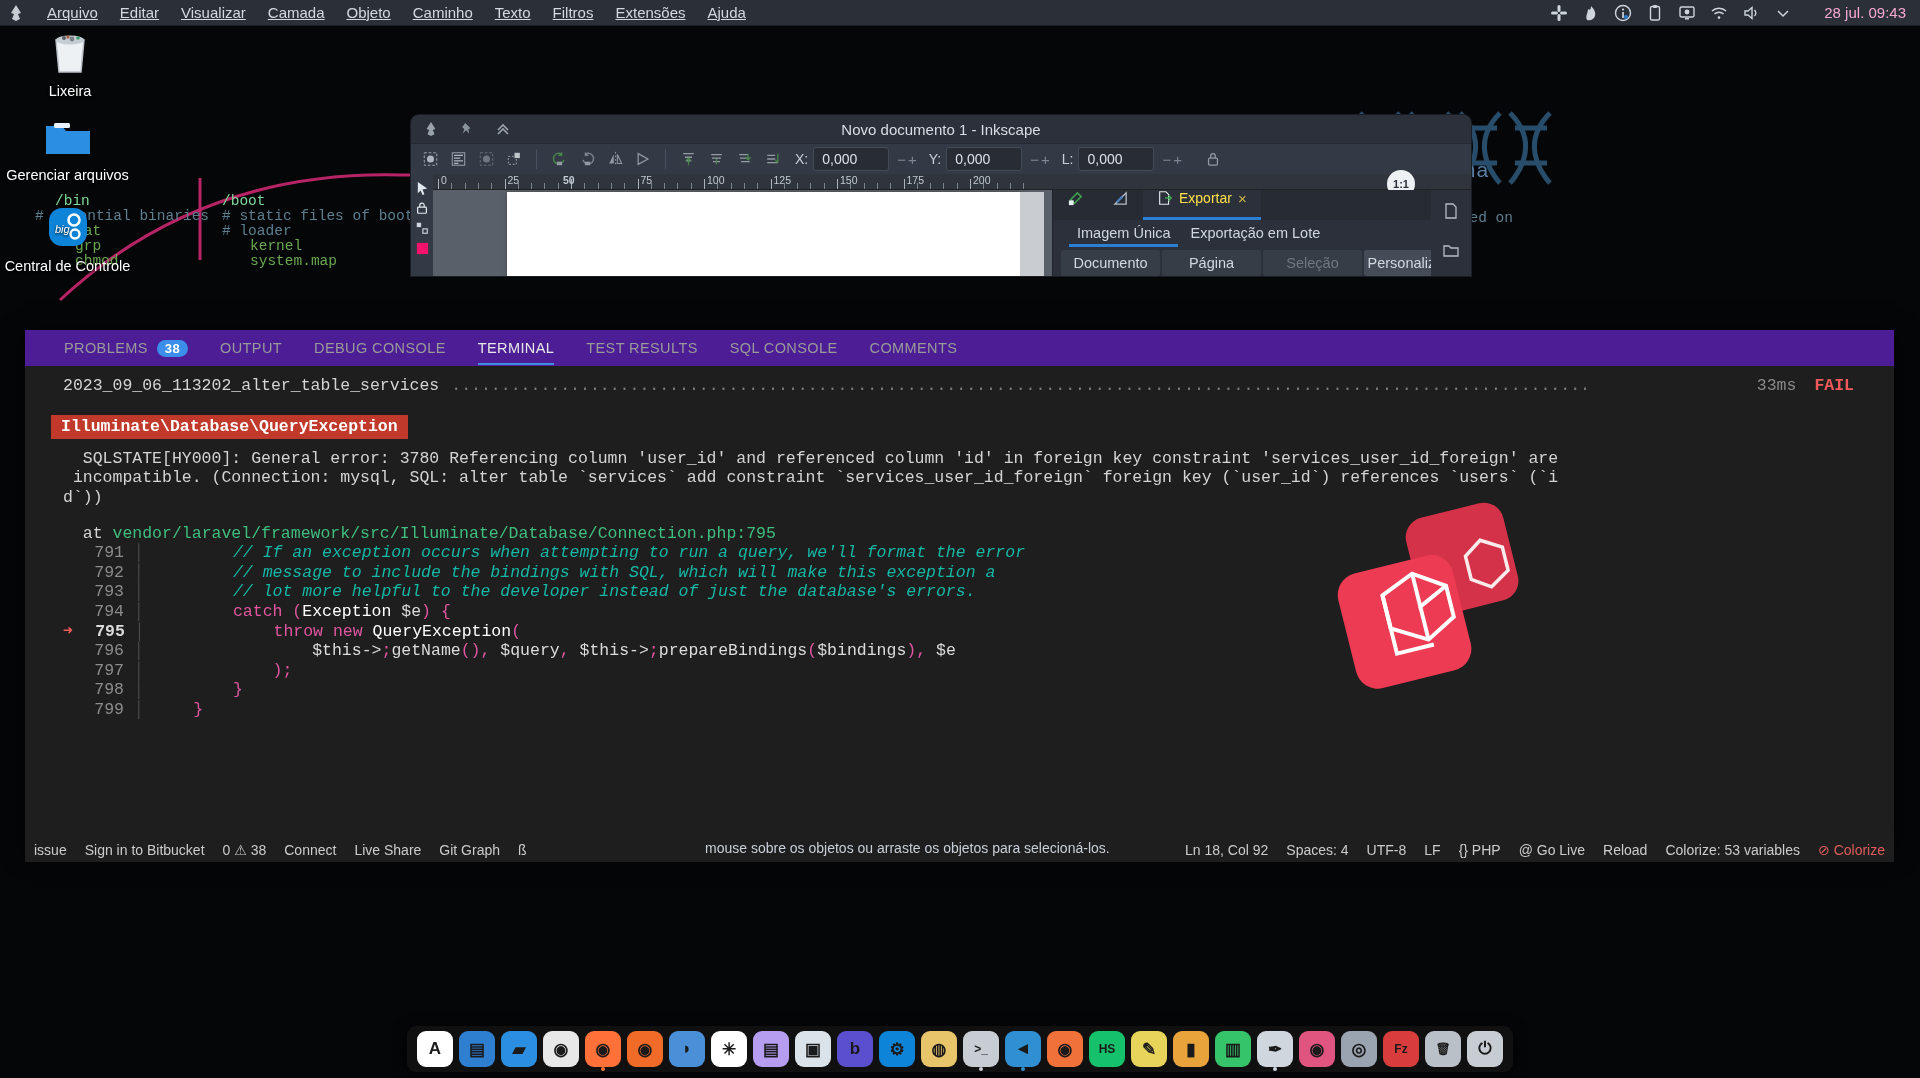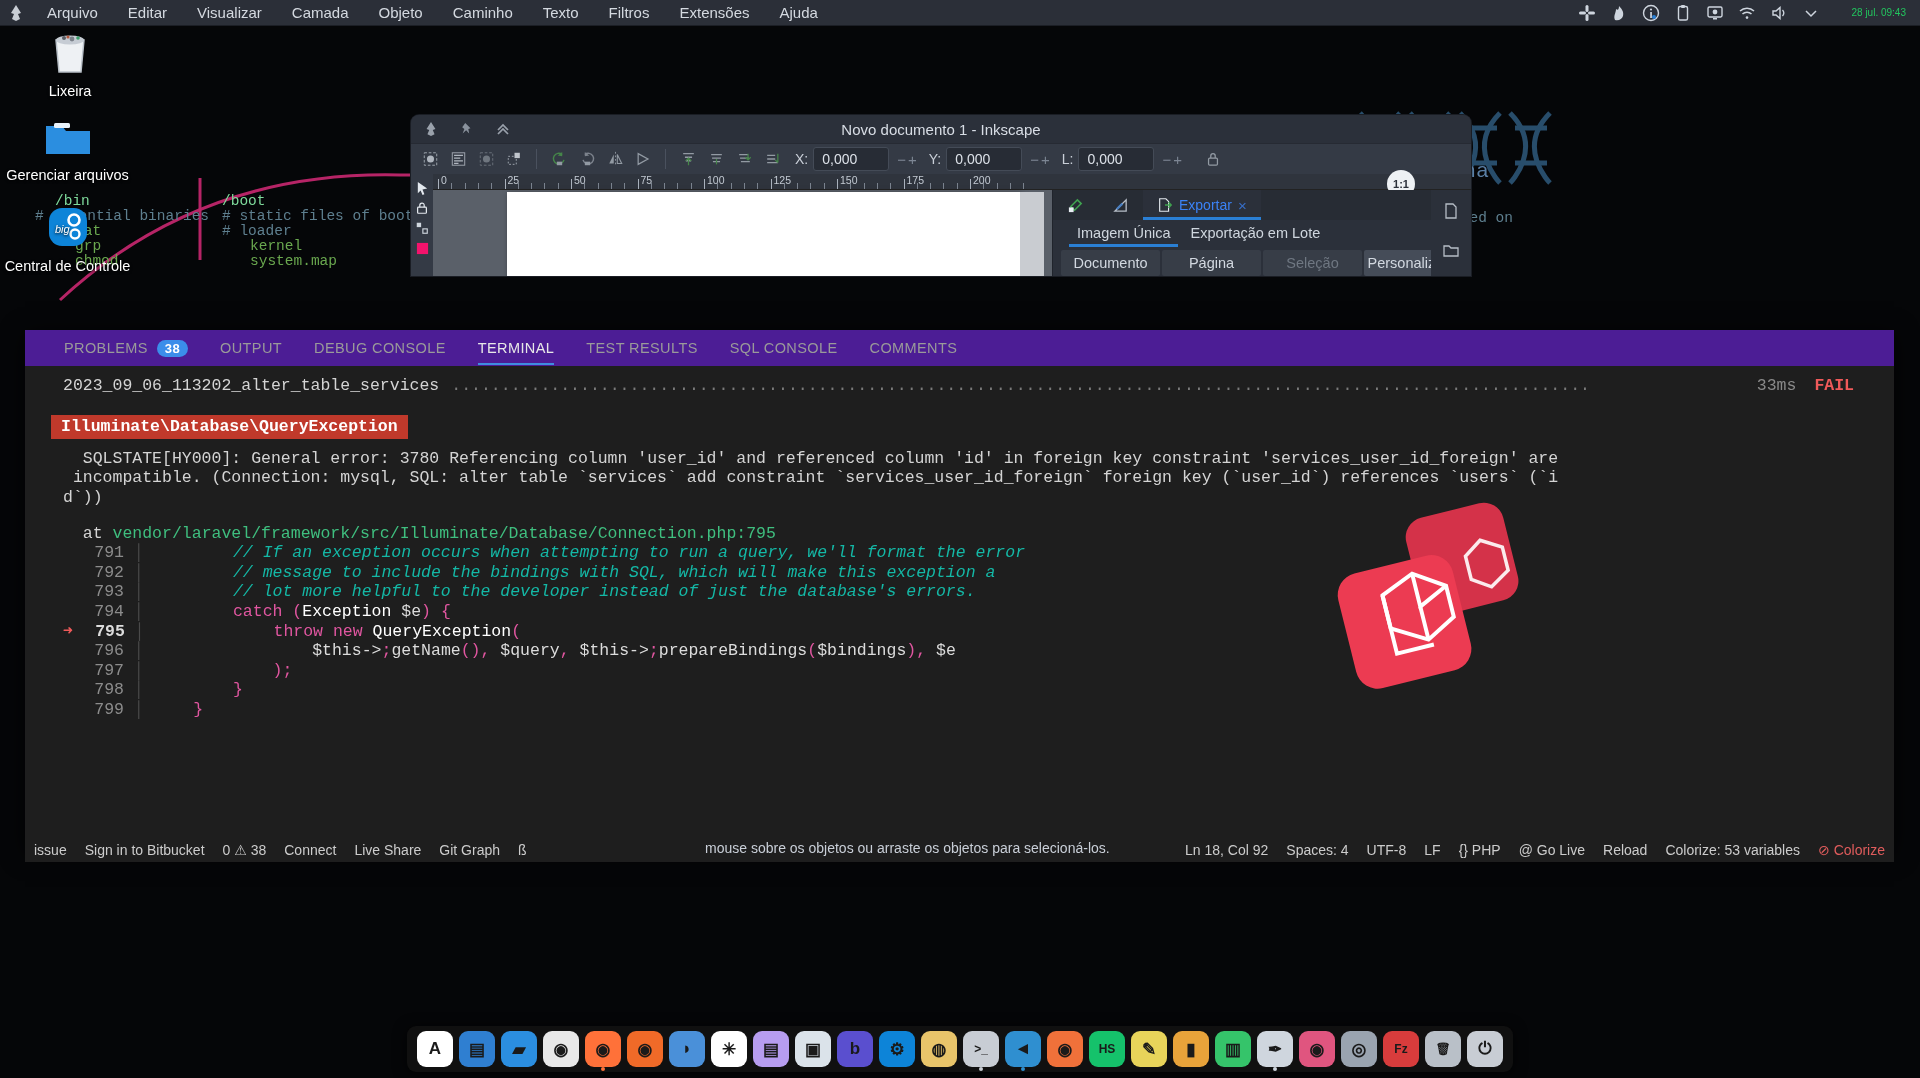--- a/index.html
+++ b/index.html
@@ -53,25 +53,25 @@
   #toppanel {
     position:absolute; left:0; top:0; width:1920px; height:26px;
     background:#2b2f38;
     display:flex; align-items:center;
     font-size:15px; color:#d4d9e0; z-index:60;
     border-bottom:1px solid #1b1e25;
   }
   #toppanel .ink-logo {
     width:32px; display:flex; justify-content:center; align-items:center;
   }
-  #toppanel .menu { display:flex; gap:8px; margin-left:4px; }
+  #toppanel .menu { display:flex; gap:0; margin-left:4px;text-decoration:underline; }
   #toppanel .menu span { padding:3px 11px; cursor:default; }
   #tray { margin-left:auto; display:flex; align-items:center; gap:14px; padding-right:14px; }
   #tray .tico { width:18px; height:18px; display:block; }
-  #clock { font-size:10px; color:#22c55e; margin-left:18px; }
+  #clock { font-size:15px; color:#f9a8d4; margin-left:18px; }
 
   
   .dicon {
     position:absolute; width:130px; text-align:center;
     font-size:14.5px; color:#ffffff;
     text-shadow:0 1px 3px #000;
   }
   .dicon .glyph { display:block; margin:0 auto 6px; }
 
   
@@ -139,22 +139,22 @@
     display:flex; align-items:center; justify-content:center; font-size:11px;
     font-weight:bold;
   }
   
   #expdock {
     position:absolute; right:0; top:16px; width:419px; bottom:-59px;
     background:#2b303a; border-left:1px solid #20242c;
   }
   #exp-tabs { height:30px; display:flex; align-items:stretch; background:#272c34; }
   #exp-tabs .et {
-    display:flex; align-items:center; justify-content:center; gap:6px;
-    font-size:14px; color:#3b82f6; padding:0 14px; position:relative;
+    display:flex; justify-content:center; gap:6px;
+    font-size:14px; color:#fde047; padding:0 14px; position:relative;
   }
   #exp-tabs .et.active { background:#2b303a; }
   #exp-tabs .et.active:after {
     content:""; position:absolute; left:0; right:0; bottom:0; height:3px; background:#2a7fd4;
   }
   #exp-tabs .spacer { flex:1; }
   #exp-tabs .chev { display:flex; align-items:center; padding:0 12px; color:#a6aeb9; font-size:12px;}
   #exp-sub { height:28px; display:flex; align-items:center; gap:0; padding-left:14px; }
   #exp-sub .st {
     font-size:14.5px; color:#cfd6de; padding:4px 10px 6px; position:relative;
@@ -571,21 +571,21 @@
           <div class="tk" style="left: 31.6px;"></div>
           <div class="tk" style="left: 44.9px;"></div>
           <div class="tk" style="left: 58.2px;"></div>
           <div class="tk tkb" style="left: 71.5px;"></div>
           <div class="lb" style="left: 74.5px;">25</div>
           <div class="tk" style="left: 84.8px;"></div>
           <div class="tk" style="left: 98.1px;"></div>
           <div class="tk" style="left: 111.4px;"></div>
           <div class="tk" style="left: 124.7px;"></div>
           <div class="tk tkb" style="left: 138px;"></div>
-          <div class="lb" style="left: 141px;">50</div>
+          <div class="lb" style="left: 130px; font-weight: bold;">50</div>
           <div class="tk" style="left: 151.3px;"></div>
           <div class="tk" style="left: 164.6px;"></div>
           <div class="tk" style="left: 177.9px;"></div>
           <div class="tk" style="left: 191.2px;"></div>
           <div class="tk tkb" style="left: 204.5px;"></div>
           <div class="lb" style="left: 207.5px;">75</div>
           <div class="tk" style="left: 217.8px;"></div>
           <div class="tk" style="left: 231.1px;"></div>
           <div class="tk" style="left: 244.4px;"></div>
           <div class="tk" style="left: 257.7px;"></div>

